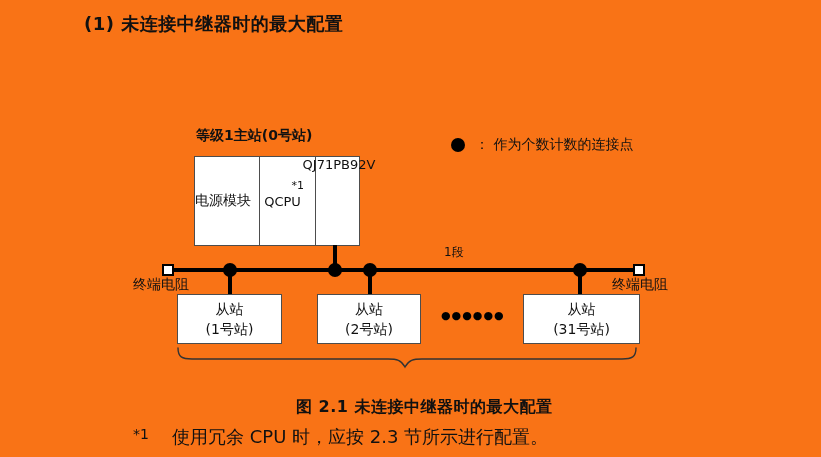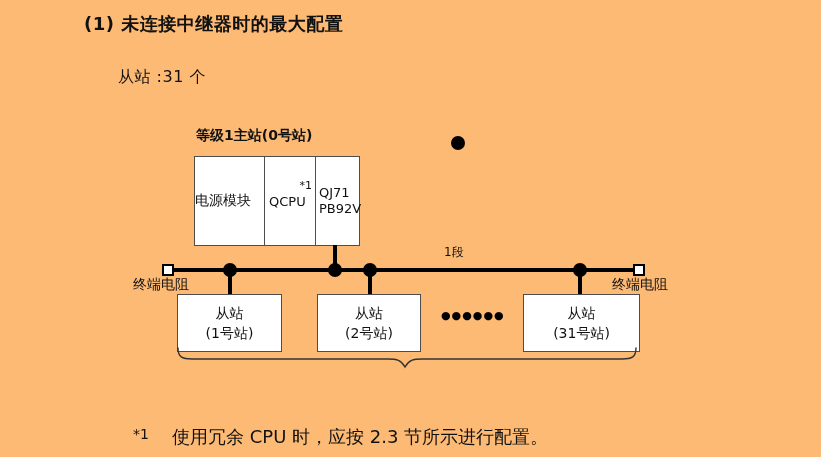--- a/index.html
+++ b/index.html
@@ -1,21 +1,21 @@
 <!DOCTYPE html>
 <html><head>
 <meta charset="utf-8">
 <style>
   * { margin: 0; padding: 0; box-sizing: border-box; }
   html, body { background: #ffffff; }
   .page {
     position: relative;
     width: 821px;
     height: 457px;
-    background: #fdba74;
+    background: #f97316;
     font-family: "DejaVu Sans", sans-serif;
     color: #111111;
     overflow: hidden;
   }
   .abs { position: absolute; }
 
   .heading {
     left: 84px; top: 12px;
     font-size: 18px; font-weight: bold; letter-spacing: 0.5px;
     white-space: nowrap;
@@ -44,22 +44,22 @@
     width: 51px; border-left: 1px solid #4d4d4d;
     position: relative; padding-left: 4px;
     font-size: 13px;
   }
   .cell-note {
     position: absolute; top: 22px; right: 3px;
     font-size: 11px;
   }
   .cell-pb {
     width: 44px; border-left: 1px solid #4d4d4d;
-    flex-direction: column; align-items: flex-start; justify-content: center;
-    padding-left: 3px; font-size: 13px; line-height: 1.25;
+    flex-direction: row; align-items: flex-start; justify-content: center;
+    padding-left: 3px; font-size: 13px; line-height: 1.25; margin-left: 8px;
   }
 
   .legend { left: 451px; top: 136px; display: flex; align-items: center; }
   .legend-dot {
     width: 14px; height: 14px; border-radius: 50%;
     background: #000000; margin-right: 10px; flex: none;
   }
   .legend-text { font-size: 14px; white-space: nowrap; }
 
   .bus-line { left: 172px; top: 268px; width: 465px; height: 4px; background: #000000; }
@@ -74,21 +74,21 @@
   .term-label.right { left: 612px; }
   .segment-label { left: 444px; top: 244px; font-size: 12px; white-space: nowrap; }
 
   .conn-dot {
     width: 14px; height: 14px; border-radius: 50%;
     background: #000000; top: 263px;
   }
   .drop { width: 4px; background: #000000; }
 
   .slave-box {
-    top: 294px; height: 58px;
+    top: 294px; height: 50px;
     border: 1px solid #4d4d4d; background: #ffffff;
     display: flex; flex-direction: column;
     align-items: center; justify-content: center;
     font-size: 14px; line-height: 1.45; text-align: center;
   }
   .slave-1 { left: 177px; width: 105px; }
   .slave-2 { left: 317px; width: 104px; }
   .slave-3 { left: 523px; width: 117px; }
 
   .ellipsis {
@@ -109,39 +109,39 @@
   }
   .footnote-marker { left: 133px; top: 426px; font-size: 14px; }
   .footnote-text   { left: 172px; top: 425px; font-size: 18px; white-space: nowrap; }
 </style>
 </head>
 <body>
 
 <div class="page">
 
   <div class="abs heading">(1) 未连接中继器时的最大配置</div>
-  <div class="abs count-line slave">从站 :31 个</div>
 
   <div class="abs master-label">等级1主站(0号站)</div>
   <div class="abs master-box">
     <div class="cell cell-power">
       <span>电源模块</span>
     </div>
     <div class="cell cell-qcpu">
       <span class="cell-note">*1</span>
       <span>QCPU</span>
     </div>
     <div class="cell cell-pb">
       <span>QJ71</span>
       <span>PB92V</span>
     </div>
   </div>
 
   <div class="abs legend">
     <span class="legend-dot"></span>
+    <span class="legend-text">： 作为个数计数的连接点</span>
   </div>
 
   <div class="abs bus-line"></div>
   <div class="abs segment-label">1段</div>
 
   <div class="abs term-square left"></div>
   <div class="abs term-square right"></div>
   <div class="abs term-label left">终端电阻</div>
   <div class="abs term-label right">终端电阻</div>
 
@@ -168,16 +168,17 @@
     <span>(31号站)</span>
   </div>
 
   <div class="abs ellipsis">●●●●●●</div>
 
   <svg class="abs brace-svg" width="462" height="26" viewBox="0 0 462 26">
     <path d="M 2 2 C 2 11, 6 13, 16 13 L 212 13 C 221 13, 225 14, 229 21
              C 233 14, 237 13, 246 13 L 446 13 C 456 13, 460 11, 460 2" fill="none" stroke="#333333" stroke-width="1.4" stroke-linecap="round"></path>
   </svg>
 
+  <div class="abs caption">图 2.1 未连接中继器时的最大配置</div>
   <div class="abs footnote-marker">*1</div>
   <div class="abs footnote-text">使用冗余 CPU 时，应按 2.3 节所示进行配置。</div>
 
 </div>
 
 </body></html>

